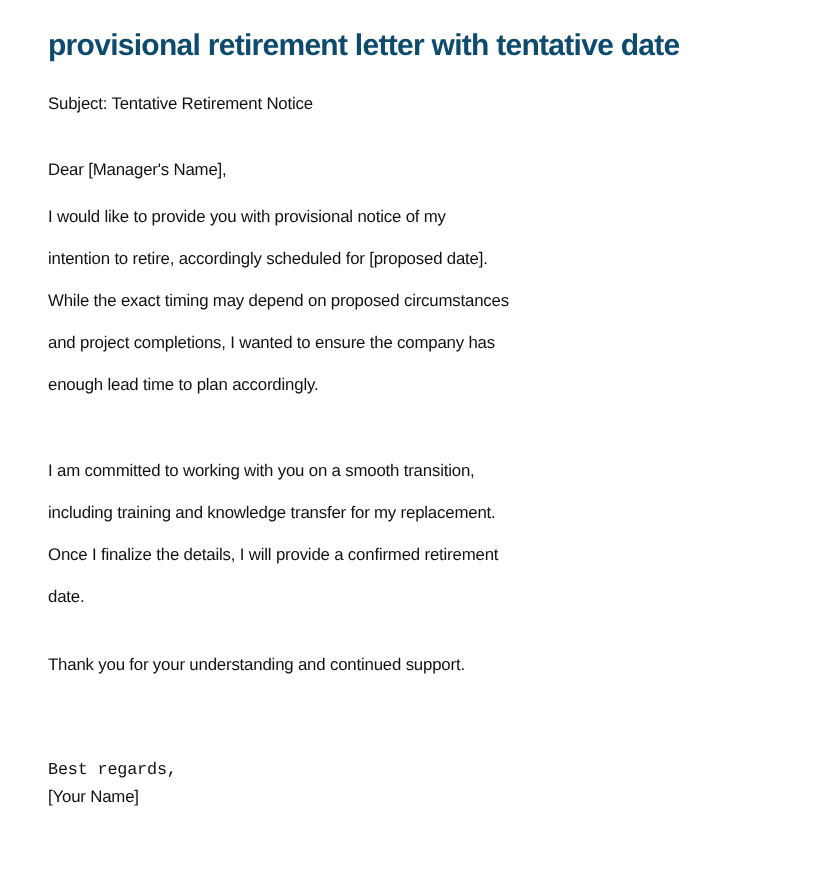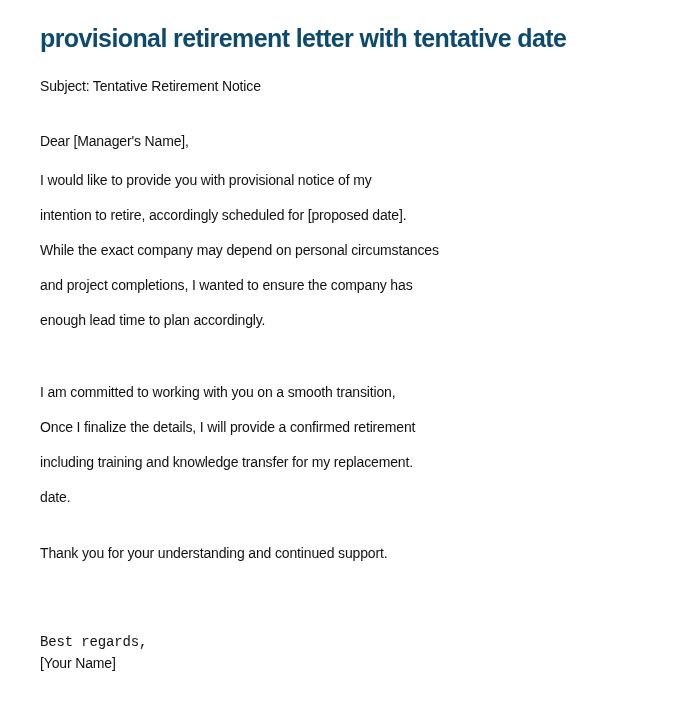--- a/index.html
+++ b/index.html
@@ -49,29 +49,29 @@
 <div class="doc">
   <h1 class="title">provisional retirement letter with tentative date</h1>
 
   <p class="para" style="top:69px;">Subject: Tentative Retirement Notice</p>
 
   <p class="para" style="top:124px;">Dear [Manager's Name],</p>
 
   <p class="para" style="top:163px;">
     <span class="line">I would like to provide you with provisional notice of my</span>
     <span class="line">intention to retire, accordingly scheduled for [proposed date].</span>
-    <span class="line">While the exact company may depend on personal circumstances</span>
+    <span class="line">While the exact timing may depend on proposed circumstances</span>
     <span class="line">and project completions, I wanted to ensure the company has</span>
     <span class="line">enough lead time to plan accordingly.</span>
   </p>
 
   <p class="para" style="top:375px;">
     <span class="line">I am committed to working with you on a smooth transition,</span>
+    <span class="line">including training and knowledge transfer for my replacement.</span>
     <span class="line">Once I finalize the details, I will provide a confirmed retirement</span>
-    <span class="line">including training and knowledge transfer for my replacement.</span>
     <span class="line">date.</span>
   </p>
 
   <p class="para" style="top:536px;">Thank you for your understanding and continued support.</p>
 
   <p class="para" style="top:625px;font-family:Liberation Mono, monospace;">Best regards,</p>
 
   <p class="para" style="top:646px;">[Your Name]</p>
 </div>
 

